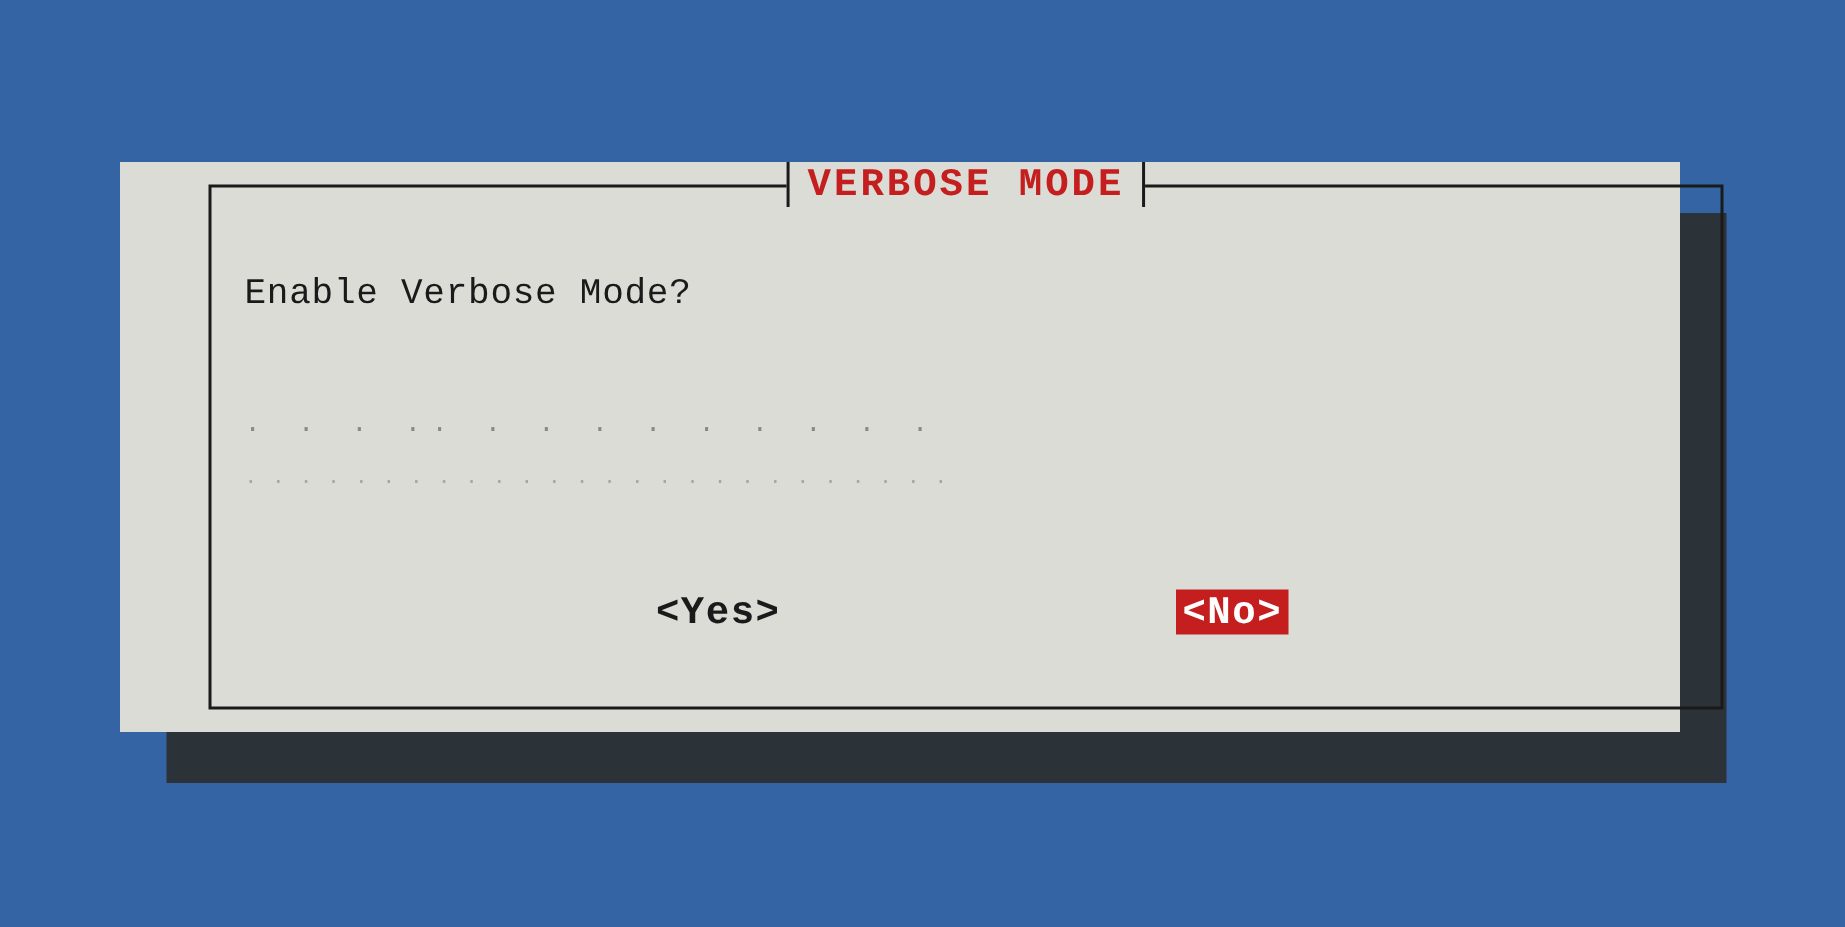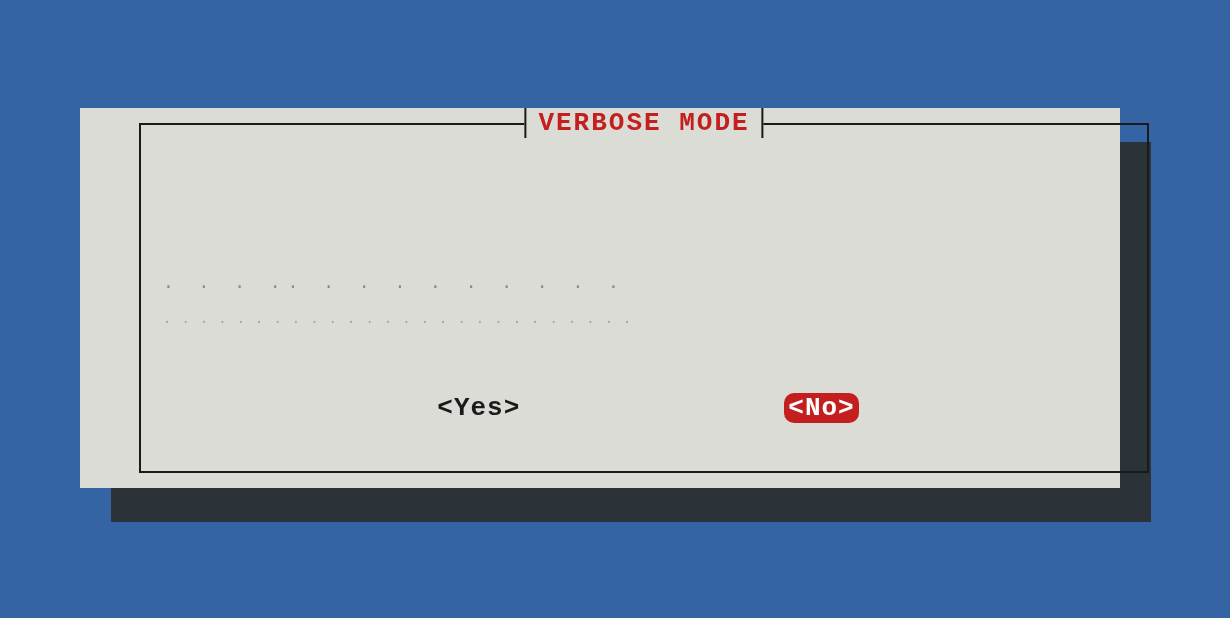--- a/index.html
+++ b/index.html
@@ -96,31 +96,31 @@
       padding: 0 4px;
       cursor: pointer;
     }
     .btn-yes {
       color: #1a1a1a;
       background: transparent;
     }
     .btn-no {
       color: #ffffff;
       background-color: #c41e1e;
-      border-radius: 10px;
     }
   </style>
 </head>
 <body>
 
 <div class="dialog-shadow"></div>
 
 <div class="dialog">
   <div class="dialog-border">
     <div class="dialog-title">VERBOSE MODE</div>
+    <div class="dialog-prompt">Enable Verbose Mode?</div>
     <div class="dotted-line-1">. .  . .. . . .  .  . . . . .</div>
     <div class="dotted-line-2">..........................</div>
     <div class="button-row">
       <span class="btn btn-yes">&lt;Yes&gt;</span>
       <span class="btn btn-no">&lt;No&gt;</span>
     </div>
   </div>
 </div>
 
 </body></html>

